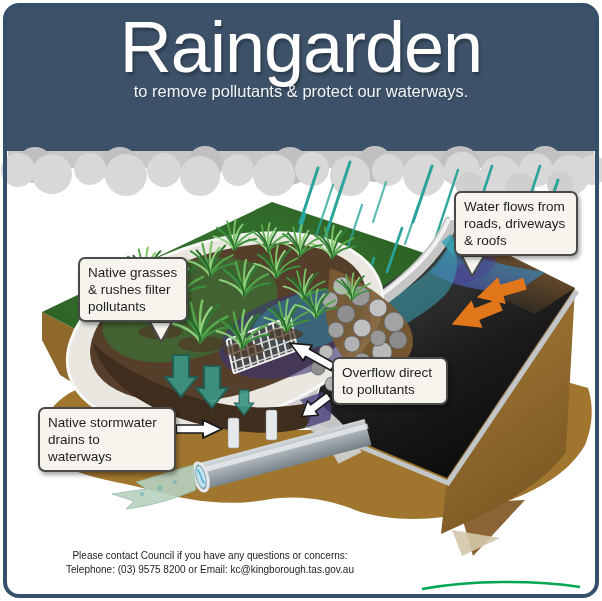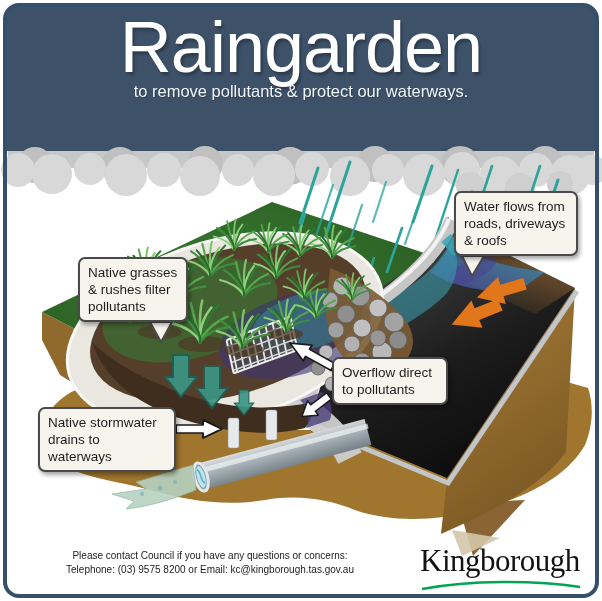--- a/index.html
+++ b/index.html
@@ -319,19 +319,18 @@
 <div class="callout co-native">Native grasses &amp; rushes filter pollutants</div>
 <div class="callout co-overflow">Overflow direct to pollutants</div>
 <div class="callout co-treated">Native stormwater drains to waterways</div>
 
 <div class="footer-text">
   <div>Please contact Council if you have any questions or concerns:</div>
   <div>Telephone: (03) 9575 8200 or Email: kc@kingborough.tas.gov.au</div>
 </div>
 
 <div class="logo">
-  <div class="logo-word">Kingborough</div>
   <svg class="logo-arc" width="165" height="14" viewBox="0 0 165 14">
     <path d="M2,11 C50,2 115,2 160,9" fill="none" stroke="#00a651" stroke-width="2.4"></path>
   </svg>
 </div>
 
 <div class="frame-ring"></div>
 
 </body></html>

